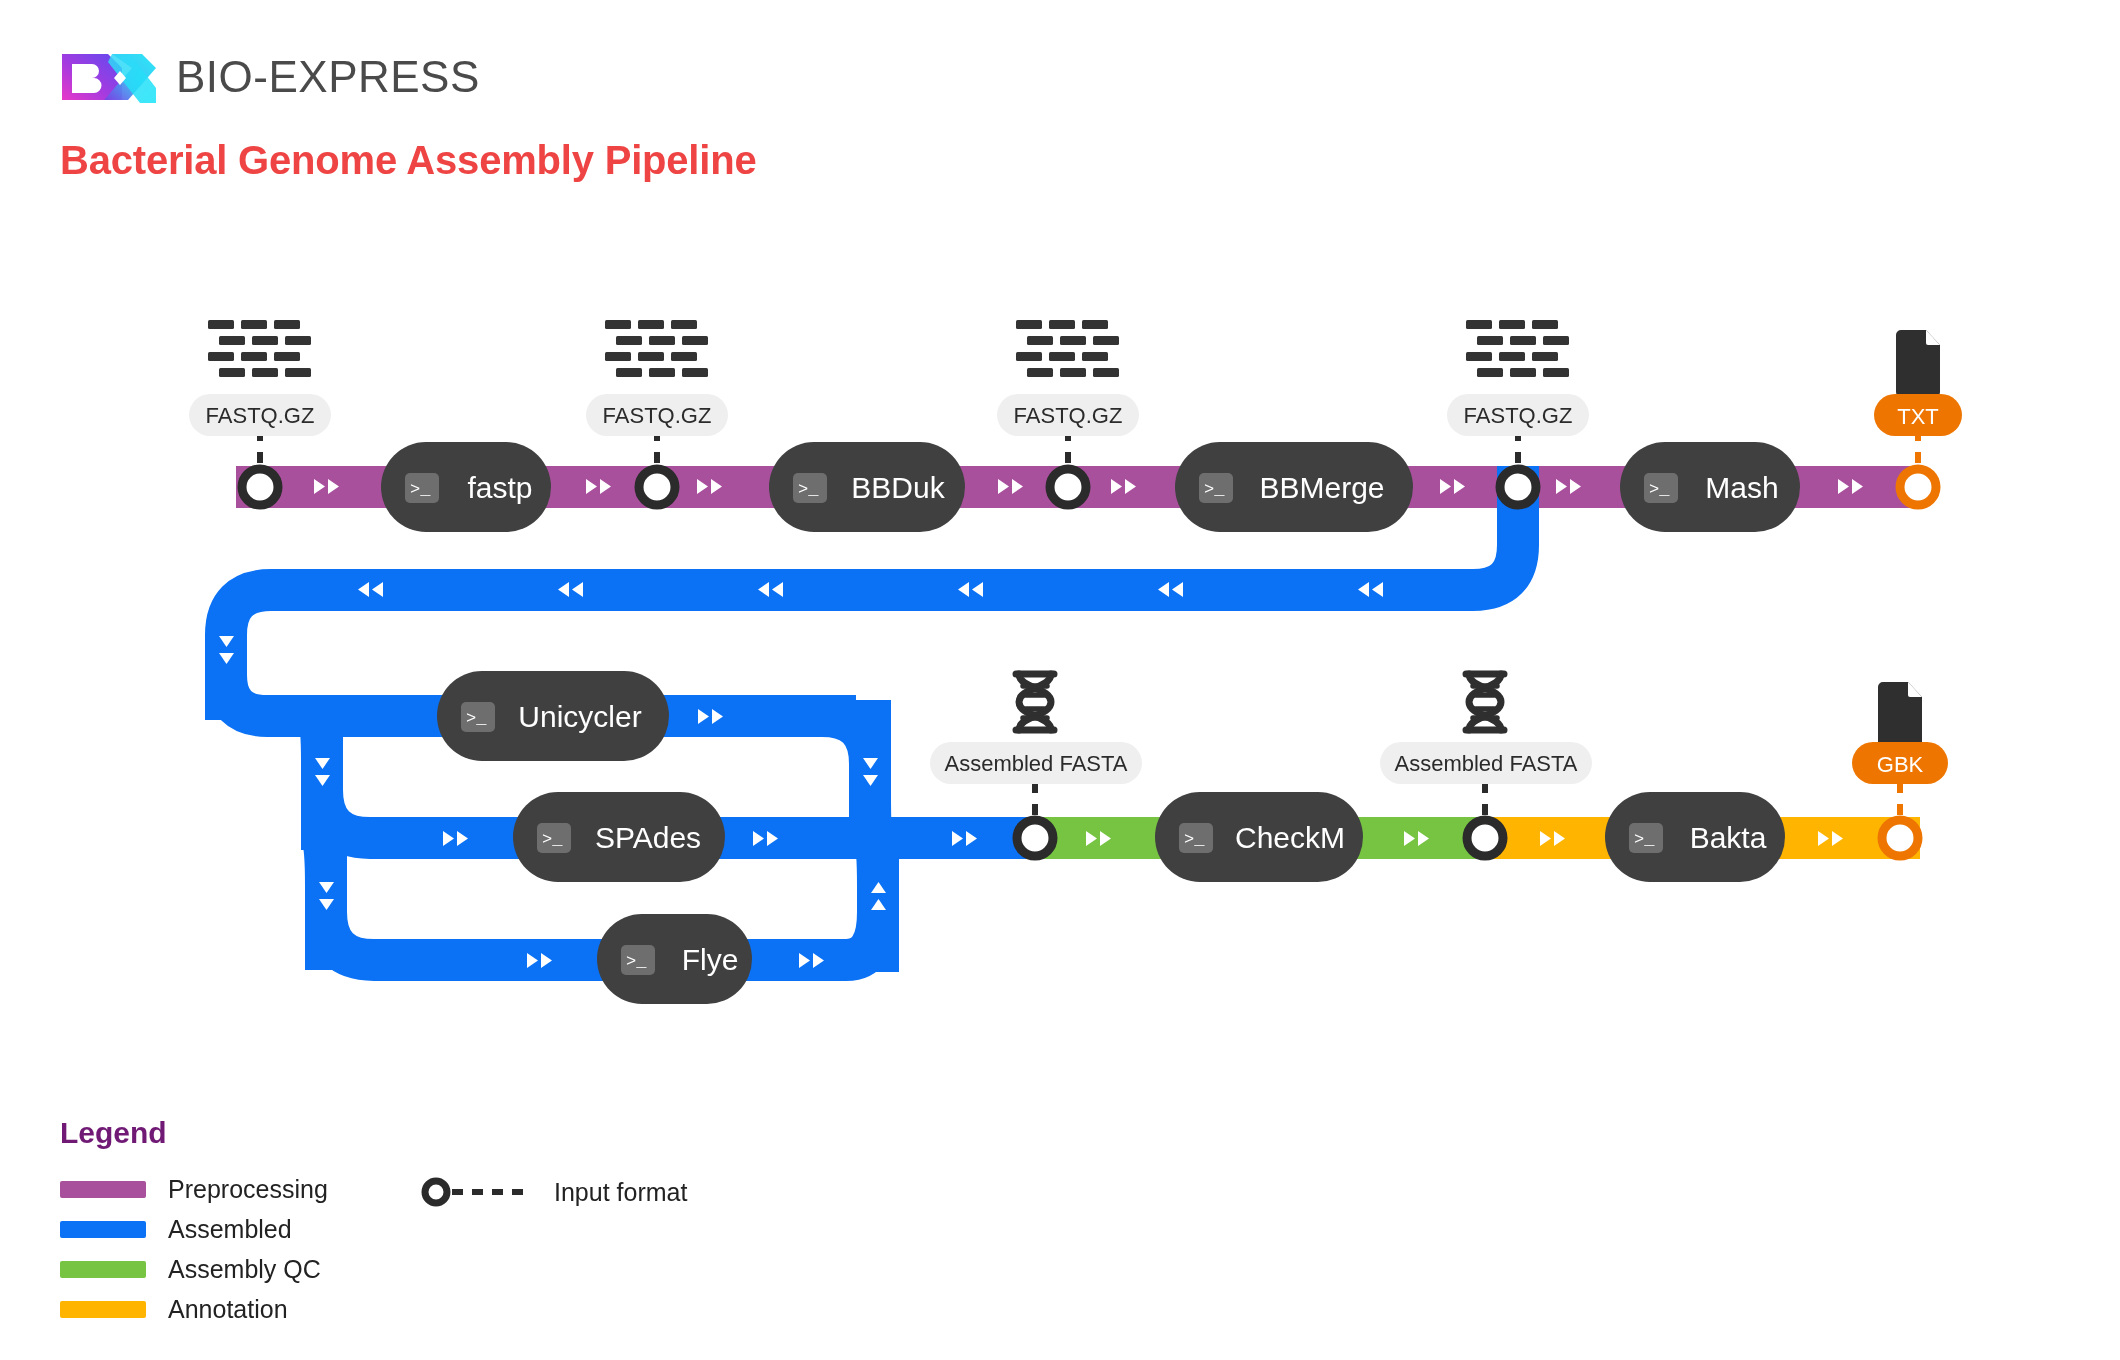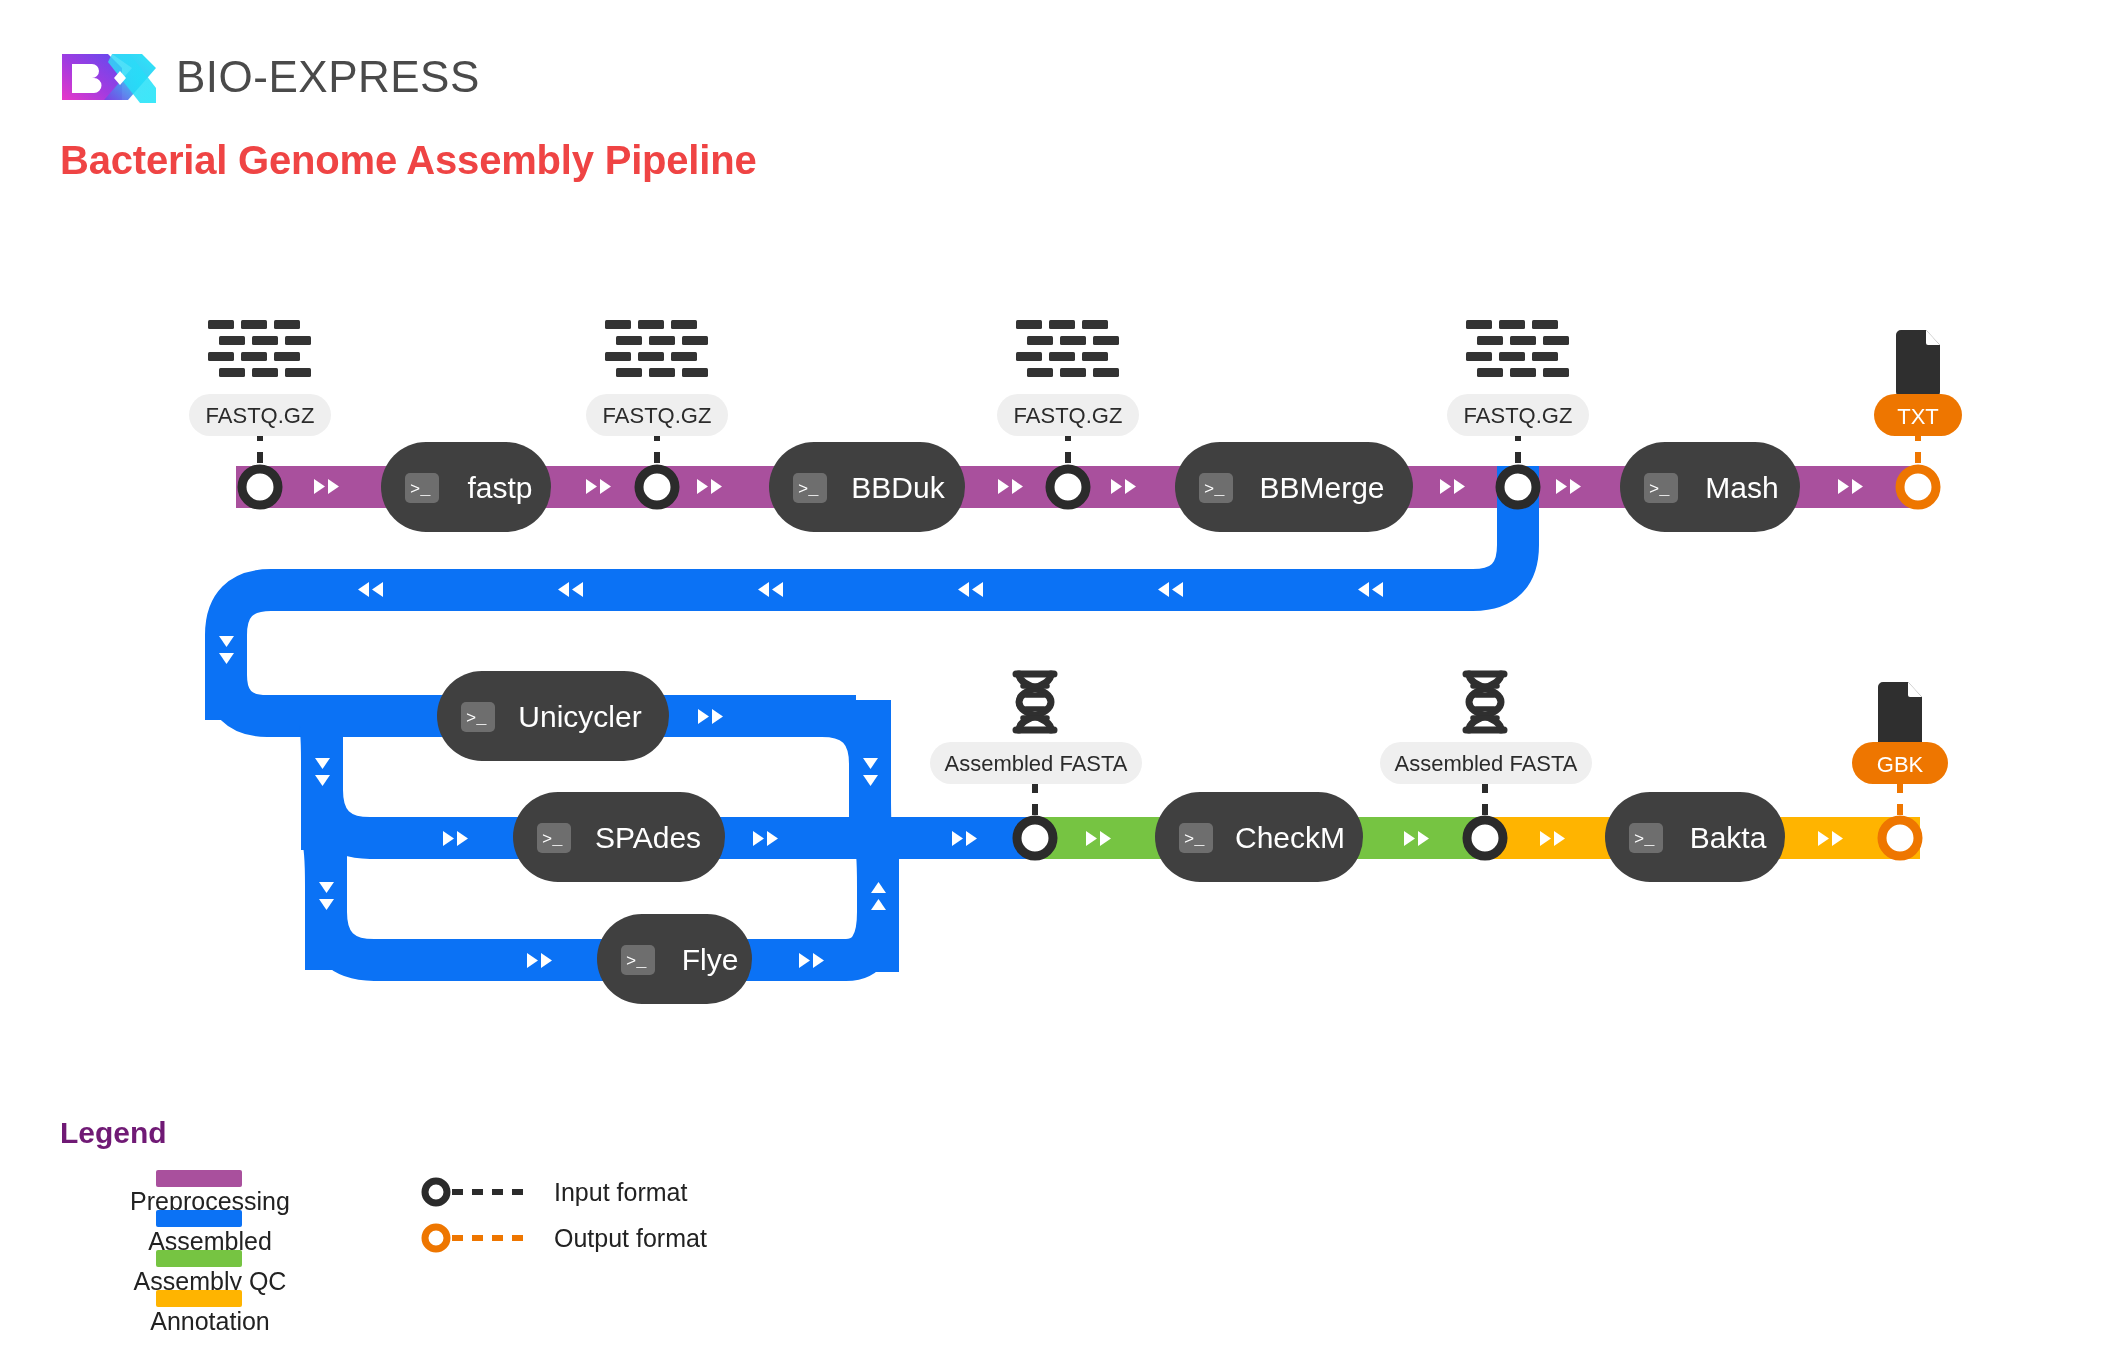--- a/index.html
+++ b/index.html
@@ -28,21 +28,21 @@
   }
 
   
   #diagram { position:absolute; left:0; top:0; width:2120px; height:1360px; }
 
   
   .legend { position:absolute; left:60px; top:1116px; }
   .legend-title { font-size:30px; font-weight:700; color:#701a75; margin-bottom:20px; }
   .legend-cols { display:flex; gap:0px; }
   .legend-col-a { width:300px; }
-  .legend-row { display:flex; align-items:center; height:38px; margin-bottom:2px;flex-direction:column; }
+  .legend-row { display:flex; align-items:center; height:38px; margin-bottom:2px; }
   .swatch { width:86px; height:17px; border-radius:2px; margin-right:22px; flex:none; }
   .legend-label { font-size:25px; color:#222; white-space:nowrap; }
   .legend-col-b { margin-left:60px; }
   .legend-row-b { display:flex; align-items:center; height:44px; margin-bottom:2px; }
   .legend-marker { width:116px; height:30px; margin-right:18px; flex:none; }
 </style>
 </head>
 <body>
 
 <div id="root">
@@ -377,24 +377,17 @@
         </div>
       </div>
       <div class="legend-col-b">
         <div class="legend-row-b">
           <svg class="legend-marker" viewBox="0 0 116 30">
             <circle cx="16" cy="15" r="11" fill="#ffffff" stroke="#2b2b2b" stroke-width="7"></circle>
             <line x1="32" y1="15" x2="110" y2="15" stroke="#2b2b2b" stroke-width="6" stroke-dasharray="11 9"></line>
           </svg>
           <span class="legend-label">Input format</span>
         </div>
-        <div class="legend-row-b">
-          <svg class="legend-marker" viewBox="0 0 116 30">
-            <circle cx="16" cy="15" r="11" fill="#ffffff" stroke="#EE7600" stroke-width="7"></circle>
-            <line x1="32" y1="15" x2="110" y2="15" stroke="#EE7600" stroke-width="6" stroke-dasharray="11 9"></line>
-          </svg>
-          <span class="legend-label">Output format</span>
-        </div>
       </div>
     </div>
   </div>
 
 </div>
 
 </body></html>

